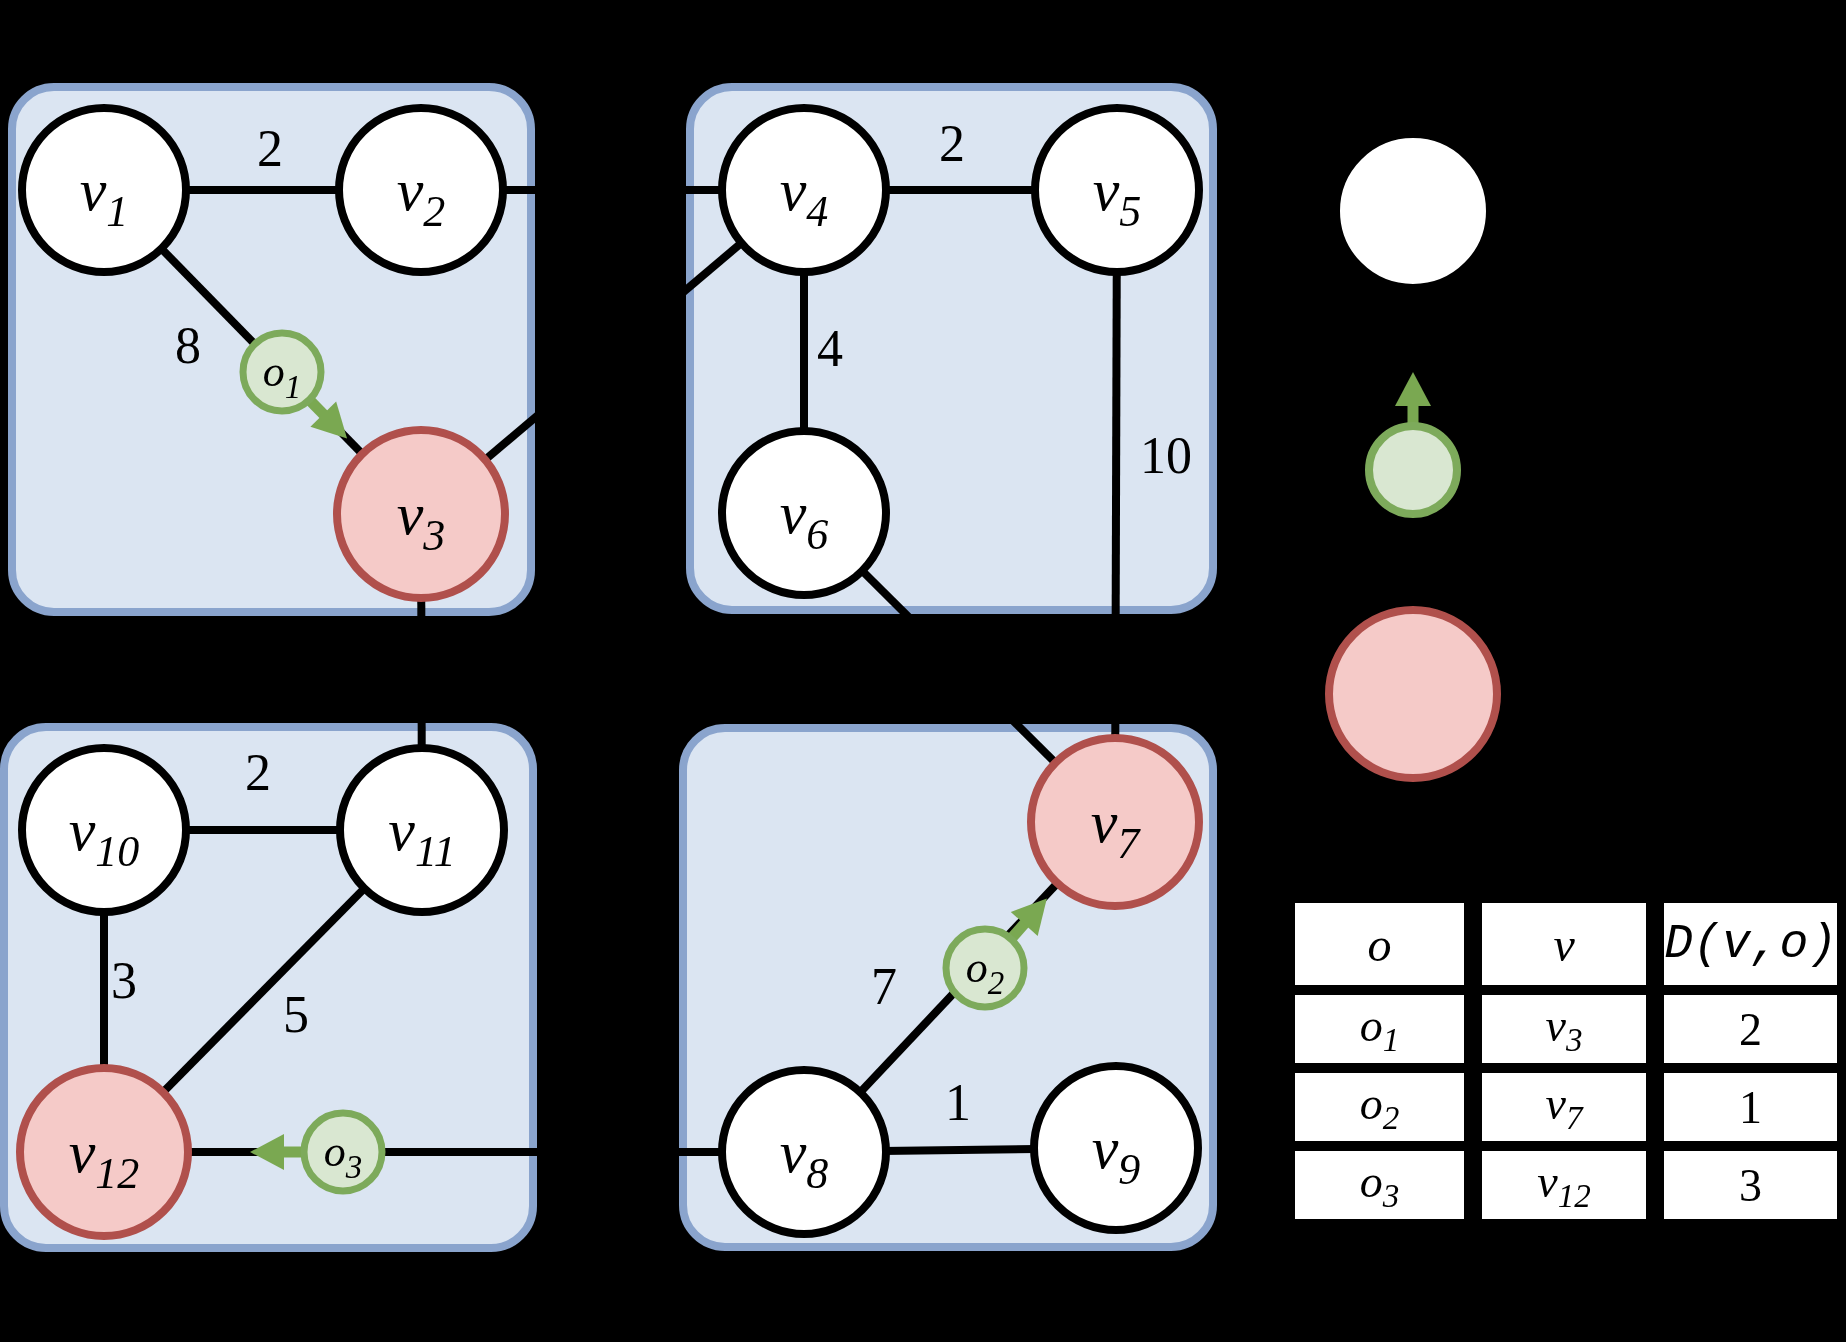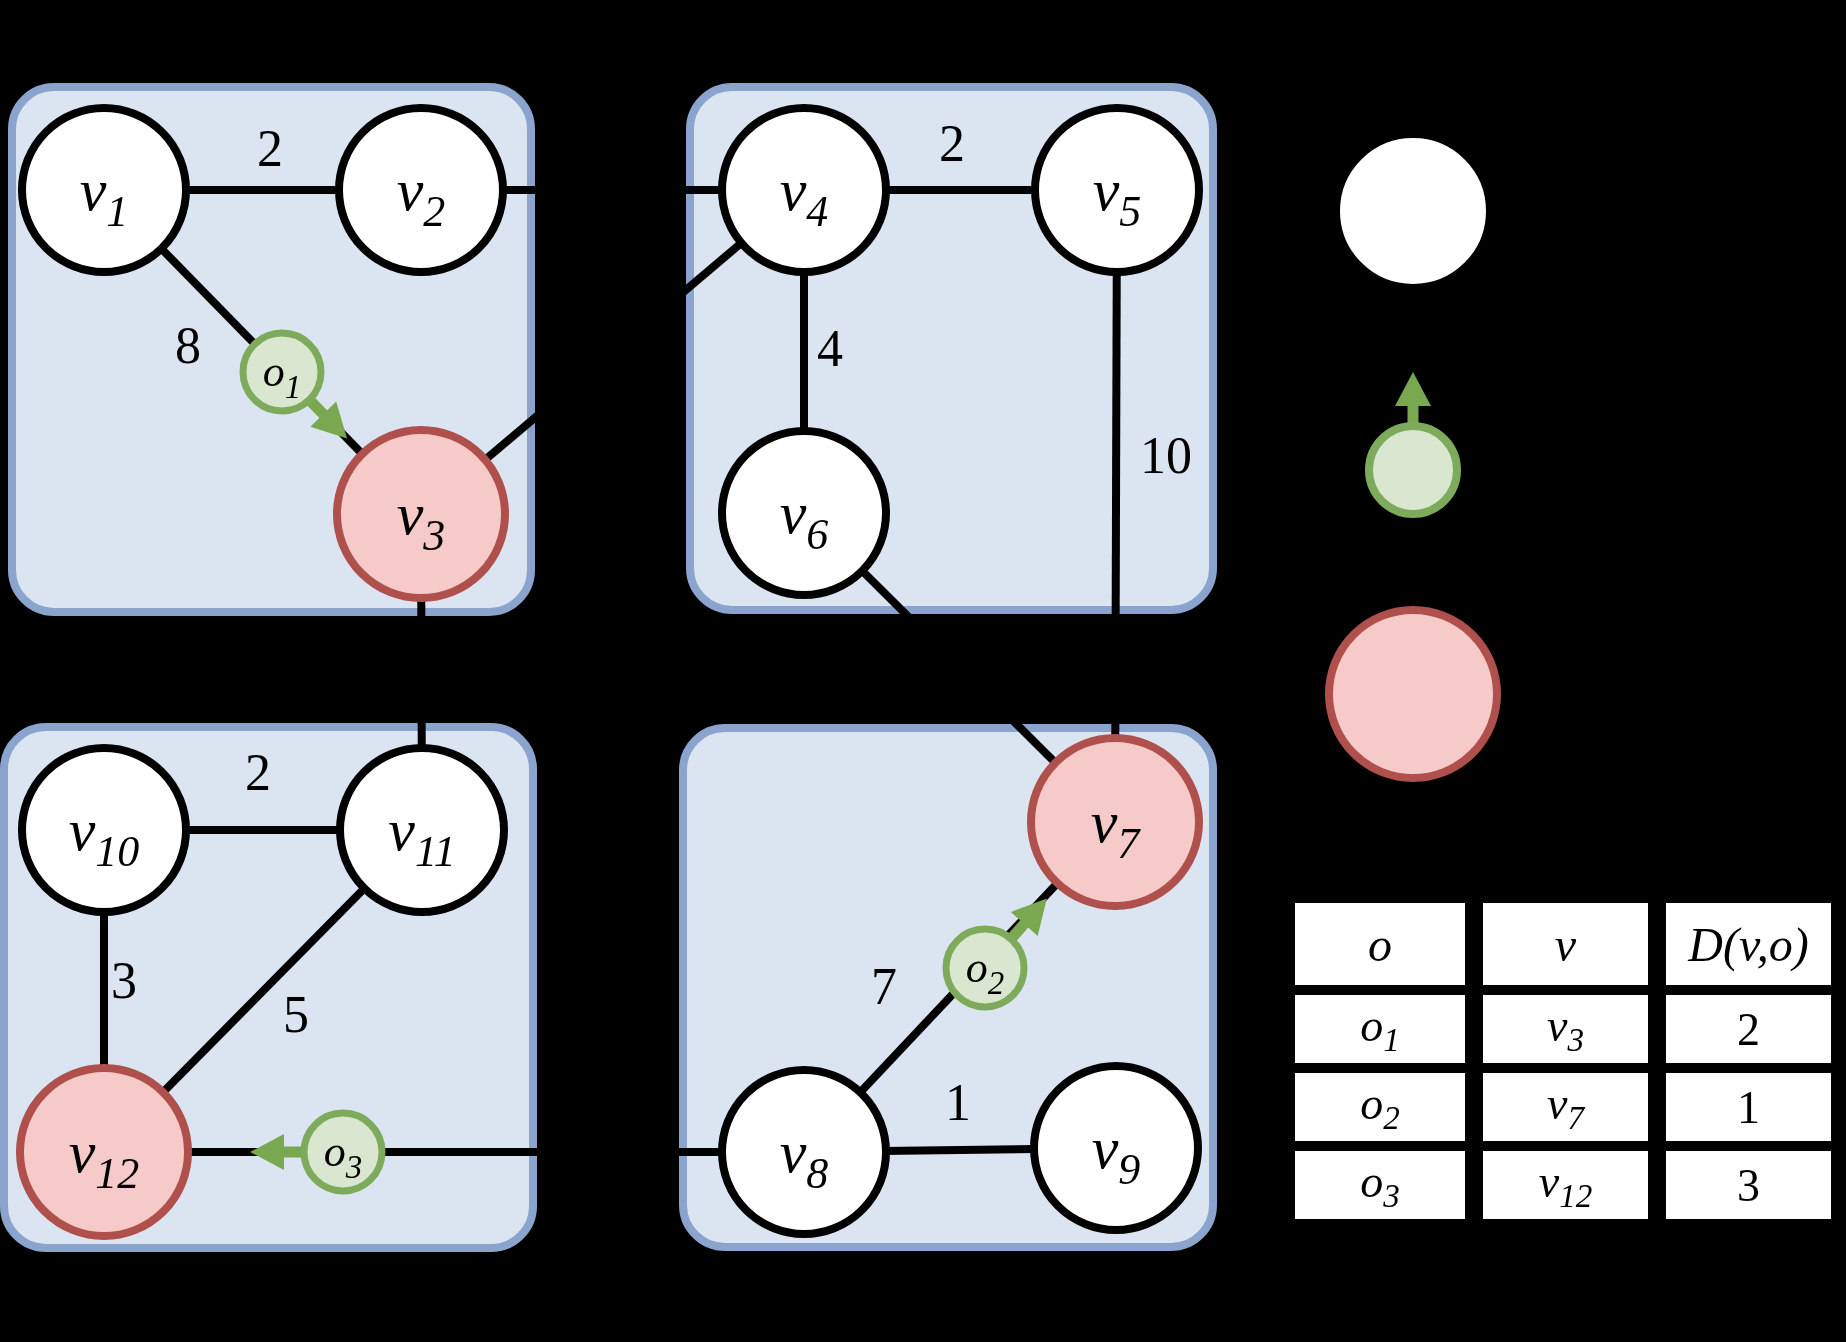--- a/index.html
+++ b/index.html
@@ -11,21 +11,21 @@
   .nlabel .sub{font-size:44px;}
   .olabel{font:italic 44px "Liberation Serif",serif;fill:#000;}
   .olabel .sub{font-size:33px;}
   table.dist-table{position:absolute;left:1286px;top:898px;border-collapse:separate;border-spacing:0;}
   .dist-table th,.dist-table td{background:#fff;border:5px solid #000;border-left-width:9px;border-right-width:9px;
       text-align:center;vertical-align:middle;padding:0;}
   .dist-table th{height:82px;font-style:italic;font-weight:normal;font-size:48px;}
   .dist-table td{height:68px;font-size:46px;}
   .dist-table .c-o{width:170px;}
   .dist-table .c-v{width:165px;}
-  .dist-table .c-d{width:165px;}
+  .dist-table .c-d{width:165px;font-family:Liberation Mono, monospace;}
   .it{font-style:italic;}
   .dist-table sub{font-style:italic;font-size:0.72em;vertical-align:-0.3em;}
   .num{font-style:normal;}
 </style>
 </head>
 <body>
 
 <div class="canvas">
 
   <svg id="diagram" width="1846" height="1342" viewBox="0 0 1846 1342">

